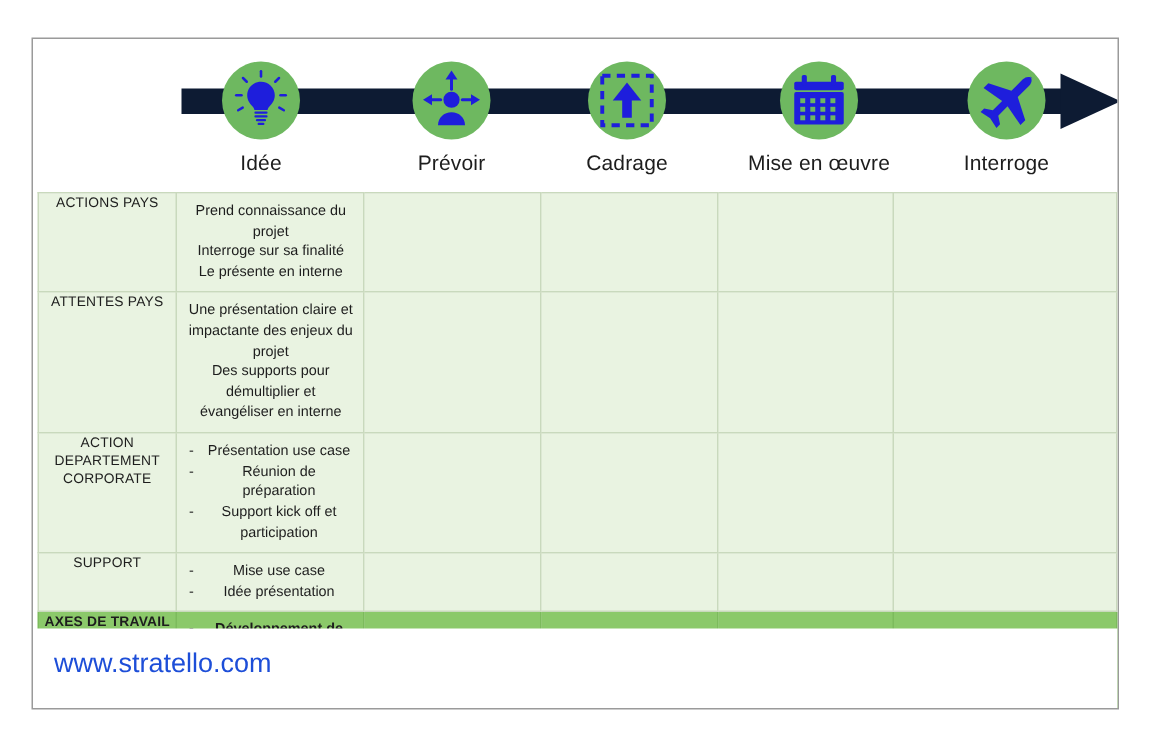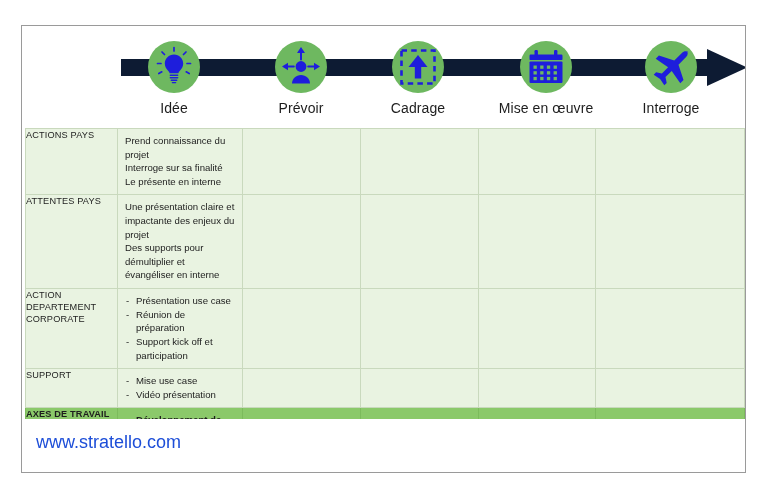--- a/index.html
+++ b/index.html
@@ -58,20 +58,21 @@
     width: 719px;
     border-collapse: collapse;
     table-layout: fixed;
   }
 
   #grid td {
     border: 1px solid #c9d9bd;
     vertical-align: top;
     background: #e9f3e1;
     padding: 0;
+    text-align: center;
   }
 
   #grid tr.highlight td {
     background: #8bc96a;
     border-color: #7cbb5c;
     font-weight: bold;
   }
 
   .cell-label {
     font-size: 9.2px;
@@ -286,21 +287,21 @@
         <td></td>
         <td></td>
       </tr>
 
       <tr>
         <td class="cell-label">SUPPORT</td>
         <td>
           <div class="cell-body">
             <ul>
               <li>Mise use case</li>
-              <li>Vidéo présentation</li>
+              <li>Idée présentation</li>
             </ul>
           </div>
         </td>
         <td></td>
         <td></td>
         <td></td>
         <td></td>
       </tr>
 
       <tr class="highlight">

